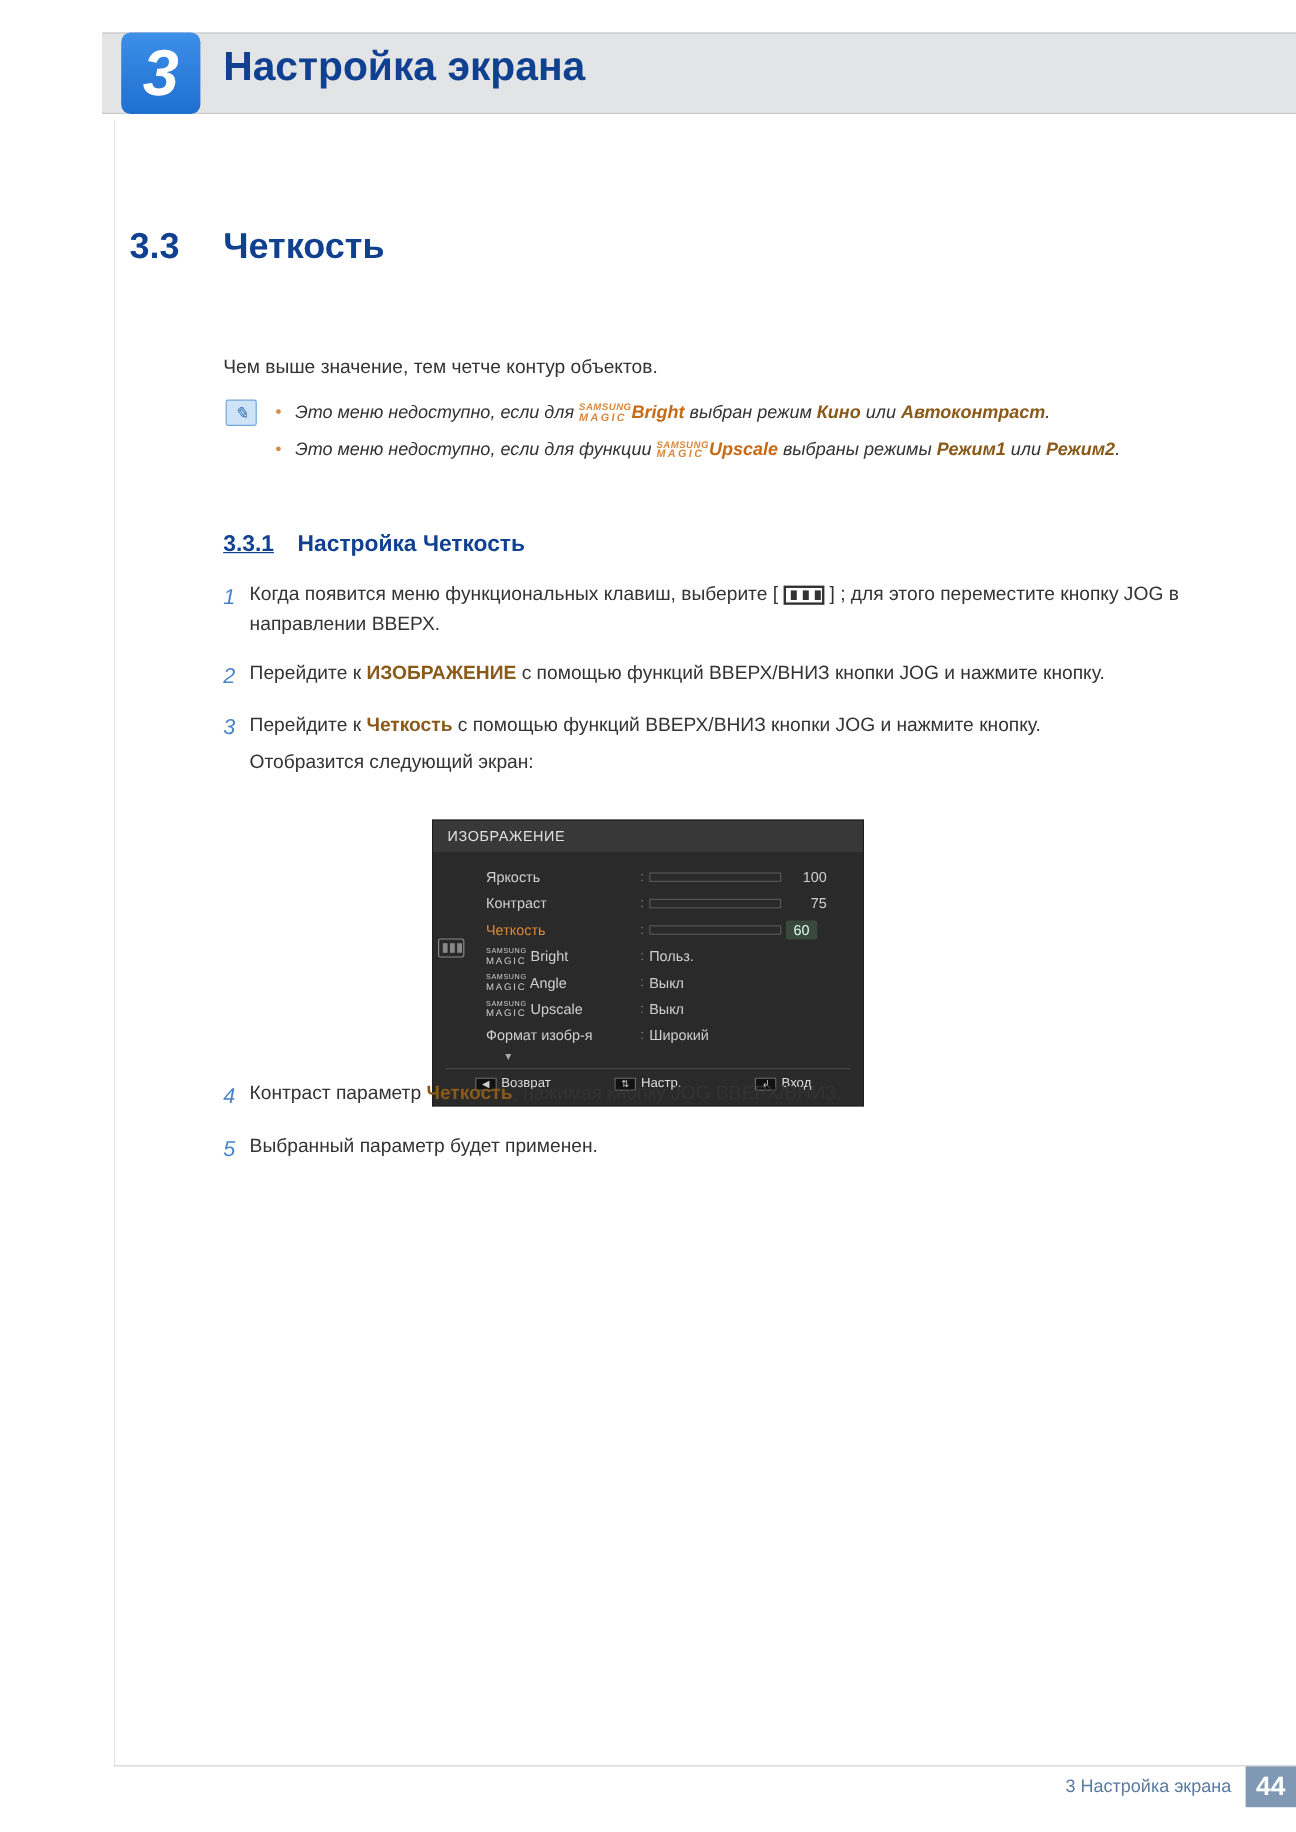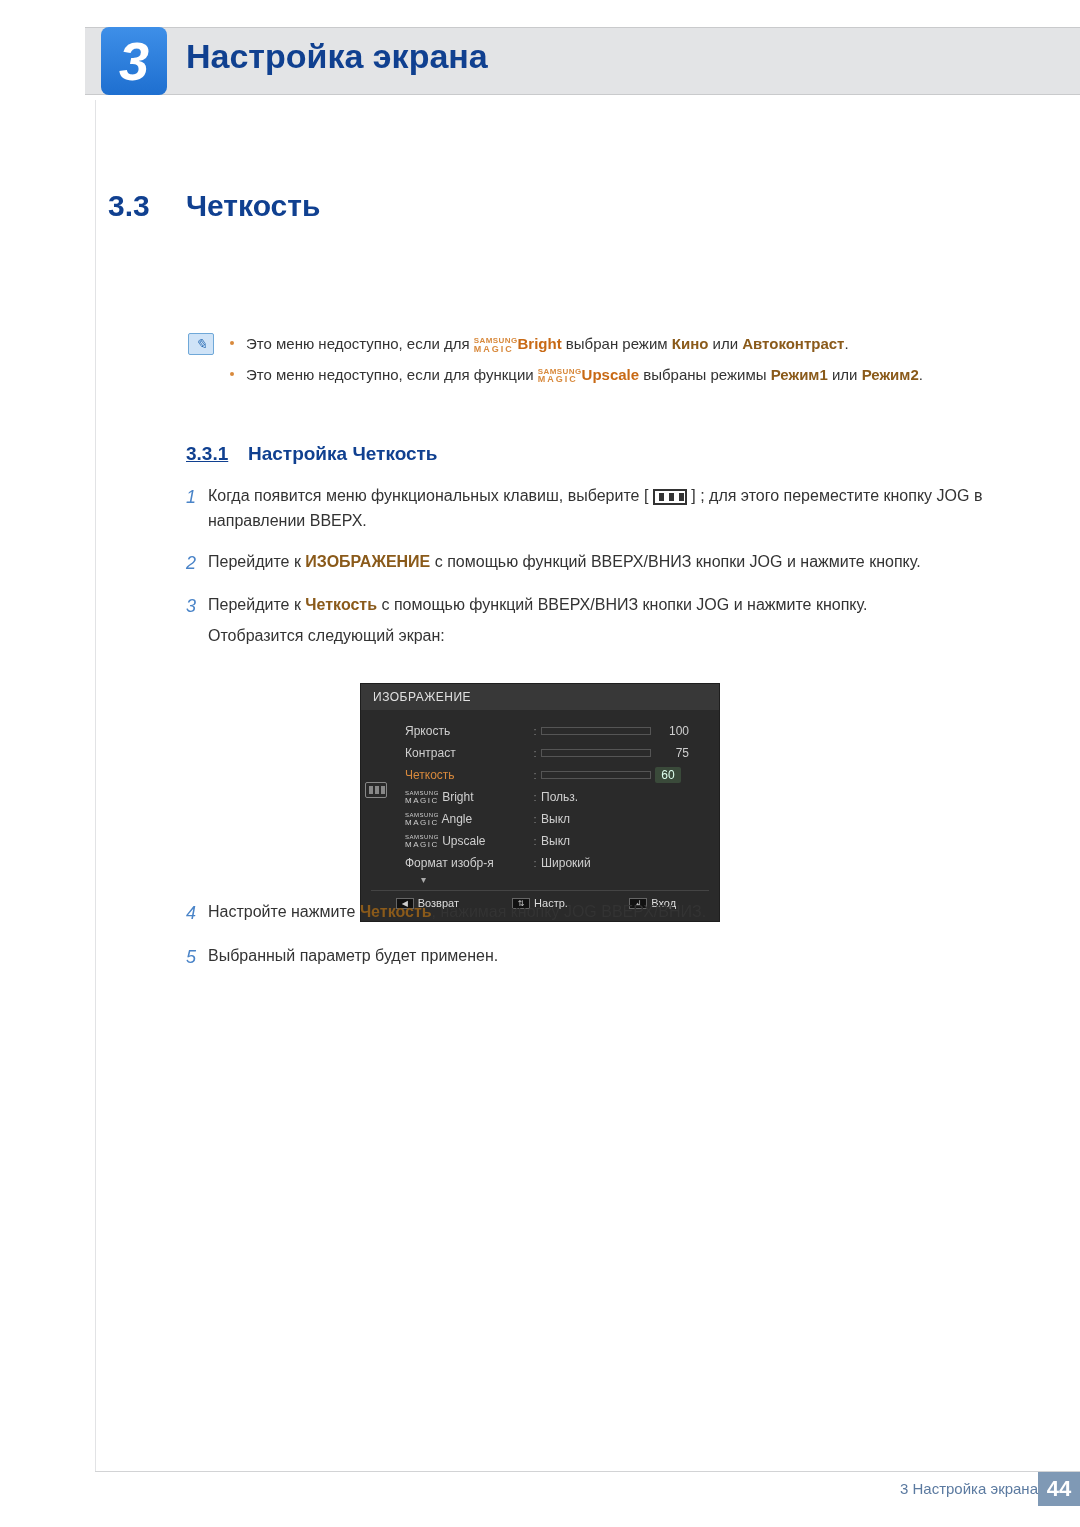--- a/index.html
+++ b/index.html
@@ -22,21 +22,21 @@
 
   
   .p1 { position: absolute; left: 186px; top: 255px; right: 75px; font-size: 16px; color: #333; line-height: 1.4; }
   .p2 { position: absolute; left: 186px; top: 296px; right: 75px; font-size: 16px; color: #333; line-height: 1.4; }
 
   
   .note-icon { position: absolute; left: 188px; top: 333px; width: 26px; height: 22px;
                background: #cfe3f7; border: 1px solid #6fa8d8; border-radius: 2px;
                display:flex; align-items:center; justify-content:center; font-size:14px; color:#2a6db5; font-style:italic; }
   .note-ul { position: absolute; left: 230px; top: 333px; right: 75px; font-size: 15px; color:#333; line-height:1.5; }
-  .note-ul li { list-style:none; margin-bottom: 8px; padding-left: 16px; position:relative; }
+  .note-ul li { list-style:none; margin-bottom: 8px; padding-left: 16px; position:relative;font-style:italic; }
   .note-ul li::before { content:""; position:absolute; left:0; top:8px; width:4px; height:4px; background:#d8893c; border-radius:50%; }
   .magic-label { font-size: 9px; color:#d8893c; font-weight:bold; display:inline-block; line-height:0.9; vertical-align:middle; text-align:left; }
   .magic-label .top { display:block; letter-spacing:0.4px; font-size:8px; }
   .magic-label .bot { display:block; letter-spacing:2px; font-size:9px; }
   .orange-bold { color:#c86914; font-weight:bold; }
   .brown-bold { color:#8a5a1a; font-weight:bold; }
 
   
   .subsec-num { position: absolute; left: 186px; top: 443px; font-size: 19px; font-weight:bold; color:#104090;text-decoration:underline; }
   .subsec-title { position: absolute; left: 248px; top: 443px; font-size: 19px; font-weight:bold; color:#104090; }
@@ -72,40 +72,41 @@
   .osd-arrow { text-align:left; padding-left:50px; font-size:10px; color:#aaa; height:12px; }
   .osd-footer { display:flex; border-top:1px solid #444; margin-top:4px; }
   .osd-footer > div { flex:1; padding:6px 0; font-size:11px; text-align:center; color:#ddd; display:flex; align-items:center; justify-content:center; gap:4px; }
   .footer-icon { display:inline-block; width:18px; height:11px; background:#111; border:1px solid #666; position:relative; font-size:8px; color:#ccc; text-align:center; line-height:9px; }
 
   
   .steps2 { position: absolute; left: 186px; top: 900px; right: 75px; }
 
   
   .page-footer { position:absolute; left:95px; right:0; bottom:22px; height:34px;
-                 border-top:1px solid #d2d3d5; display:flex; justify-content:flex-end; align-items:center; padding-right:18px; }
+                 border-top:1px solid #d2d3d5; display:flex; justify-content:flex-end; align-items:center; padding-right:18px; gap:12px; }
   .footer-text { font-size:15px; color:#5b7aa0; }
   .footer-pagenum { width:42px; height:34px; background:#7f99b5; color:#fff; font-size:22px; font-weight:bold;
                     display:flex; align-items:center; justify-content:center; margin-right:-18px; }
   .left-rule { position:absolute; left:95px; top:100px; bottom:56px; width:1px; background:#e2e3e5; }
 </style>
 </head>
 <body>
 
 <div class="page">
 
   <div class="header-strip"></div>
   <div class="chapter-box">3</div>
   <div class="chapter-title">Настройка экрана</div>
 
   <div class="left-rule"></div>
 
   <div class="sec-num">3.3</div>
   <div class="sec-title">Четкость</div>
 
+  <div class="p2">Чем выше значение, тем четче контур объектов.</div>
 
   <div class="note-icon">✎</div>
   <ul class="note-ul">
     <li>
       <span>Это меню недоступно, если для </span>
       <span class="magic-label">
         <span class="top">SAMSUNG</span>
         <span class="bot">MAGIC</span>
       </span><span class="orange-bold">Bright</span><span> выбран режим </span><span class="brown-bold">Кино</span><span> или </span><span class="brown-bold">Автоконтраст</span><span>.</span>
     </li>
@@ -237,21 +238,21 @@
           <span>Вход</span>
         </div>
       </div>
     </div>
   </div>
 
   <div class="steps2">
     <div class="step">
       <div class="step-num">4</div>
       <div class="step-body">
-        <span>Настройте нажмите </span><span class="brown-bold">Четкость</span><span>, нажимая кнопку JOG ВВЕРХ/ВНИЗ.</span>
+        <span>Контраст параметр </span><span class="brown-bold">Четкость</span><span>, нажимая кнопку JOG ВВЕРХ/ВНИЗ.</span>
       </div>
     </div>
     <div class="step">
       <div class="step-num">5</div>
       <div class="step-body">Выбранный параметр будет применен.</div>
     </div>
   </div>
 
   <div class="page-footer">
     <div class="footer-text">3 Настройка экрана</div>

